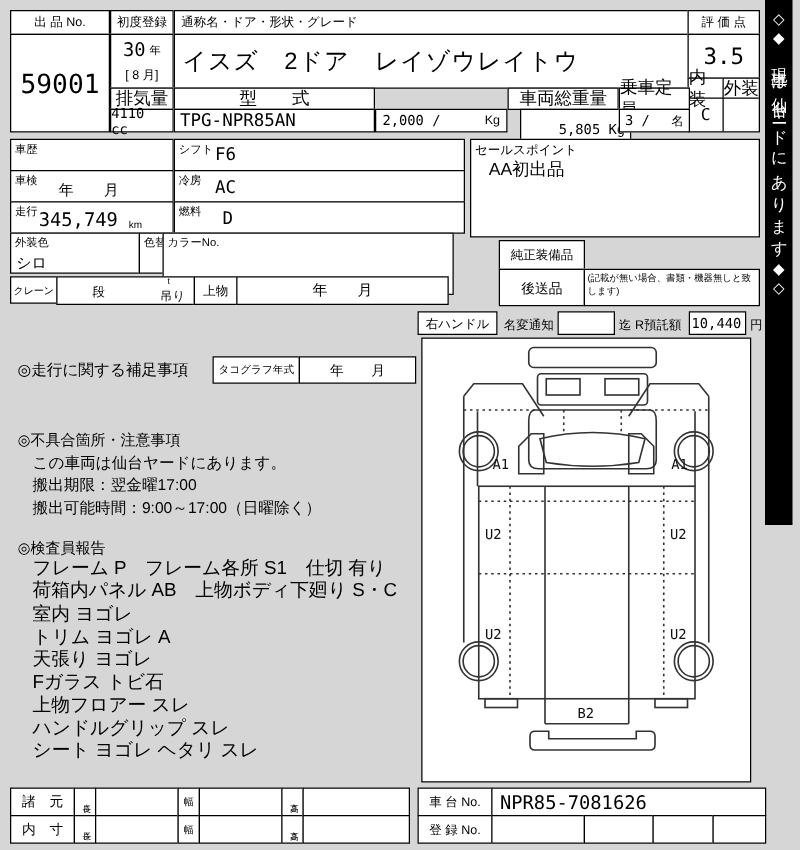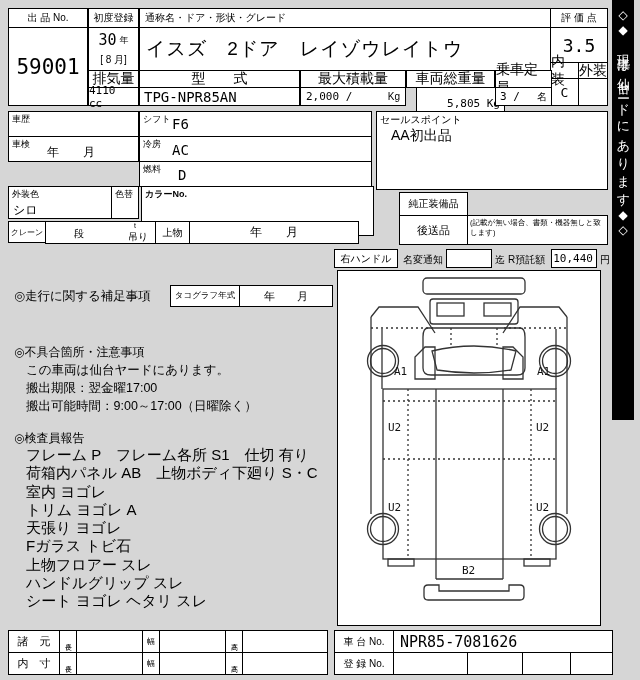--- a/index.html
+++ b/index.html
@@ -52,21 +52,20 @@
     <div class="cc mono" style="font-size:13px;border-right:1px solid #000;">C</div>
     <div class="cc mono" style="font-size:13px;"></div>
   </div>
 
   <div class="box cc lbl9" style="left:88px;top:70px;width:51px;height:18px;">排気量</div>
   <div class="box cr mono" style="left:88px;top:87px;width:51px;height:19px;font-size:11px;padding-right:3px;">4110 cc</div>
 
   <div class="box cc lbl9" style="left:139px;top:70px;width:161px;height:18px;">型　　式</div>
   <div class="box cl mono" style="left:139px;top:87px;width:161px;height:19px;font-size:14px;padding-left:4px;">TPG-NPR85AN</div>
 
-  <div class="box cc lbl9" style="left:300px;top:70px;width:106px;height:18px;">最大積載量</div>
   <div class="box" style="left:300px;top:87px;width:106px;height:19px;display:flex;align-items:center;justify-content:space-between;padding:0 5px;">
     <span class="mono" style="font-size:11px;">2,000 /</span>
     <span style="font-size:10px;">Kg</span>
   </div>
 
   <div class="box cc lbl9" style="left:406px;top:70px;width:89px;height:18px;">車両総重量</div>
   <div class="box cr mono" style="left:416px;top:87px;width:89px;height:32px;font-size:11px;padding-right:4px;">5,805 Kg</div>
 
   <div class="box cc lbl9" style="left:495px;top:70px;width:57px;height:18px;">乗車定員</div>
   <div class="box" style="left:495px;top:87px;width:57px;height:19px;display:flex;align-items:center;justify-content:space-between;padding:0 4px;">
@@ -90,33 +89,38 @@
 
   <div class="box" style="left:8px;top:136px;width:131px;height:26px;">
     <span class="corner">車検</span>
     <span class="txt" style="left:38px;top:7px;font-size:12px;">年　　月</span>
   </div>
   <div class="box" style="left:139px;top:136px;width:233px;height:26px;">
     <span class="corner">冷房</span>
     <span class="mono txt" style="left:32px;top:5px;font-size:14px;">AC</span>
   </div>
 
+  <div class="box" style="left:8px;top:161px;width:131px;height:26px;">
+    <span class="corner">走行</span>
+    <span class="mono txt" style="left:22px;top:5px;font-size:15px;">345,749</span>
+    <span class="txt" style="left:94px;top:13px;font-size:8px;">km</span>
+  </div>
   <div class="box" style="left:139px;top:161px;width:233px;height:26px;">
     <span class="corner">燃料</span>
     <span class="mono txt" style="left:38px;top:5px;font-size:14px;">D</span>
   </div>
 
   <div class="box" style="left:8px;top:186px;width:104px;height:33px;">
     <span class="corner">外装色</span>
     <span class="txt" style="left:4px;top:15px;font-size:12px;">シロ</span>
   </div>
   <div class="box" style="left:111px;top:186px;width:28px;height:33px;">
     <span class="corner">色替</span>
   </div>
-  <div class="box" style="left:141px;top:186px;width:233px;height:50px;font-weight:bold;">
+  <div class="box" style="left:130px;top:186px;width:233px;height:50px;">
     <span class="corner">カラーNo.</span>
   </div>
 
   <div class="box" style="left:376px;top:111px;width:232px;height:79px;">
     <span class="corner" style="font-size:10px;">セールスポイント</span>
     <span class="txt" style="left:14px;top:15px;font-size:14px;">AA初出品</span>
   </div>
 
   <div class="box cc lbl10" style="left:399px;top:192px;width:69px;height:24px;">純正装備品</div>
 

